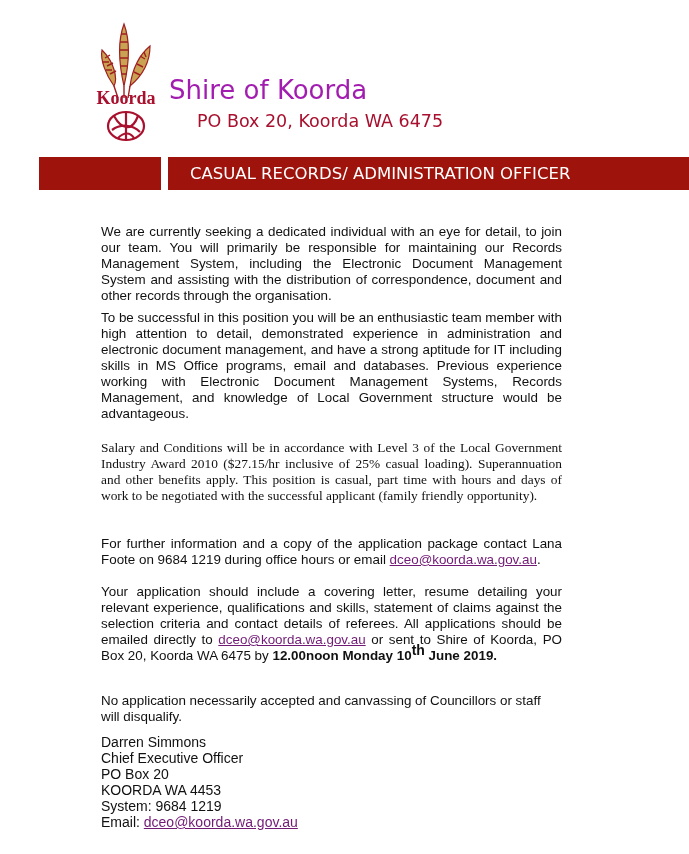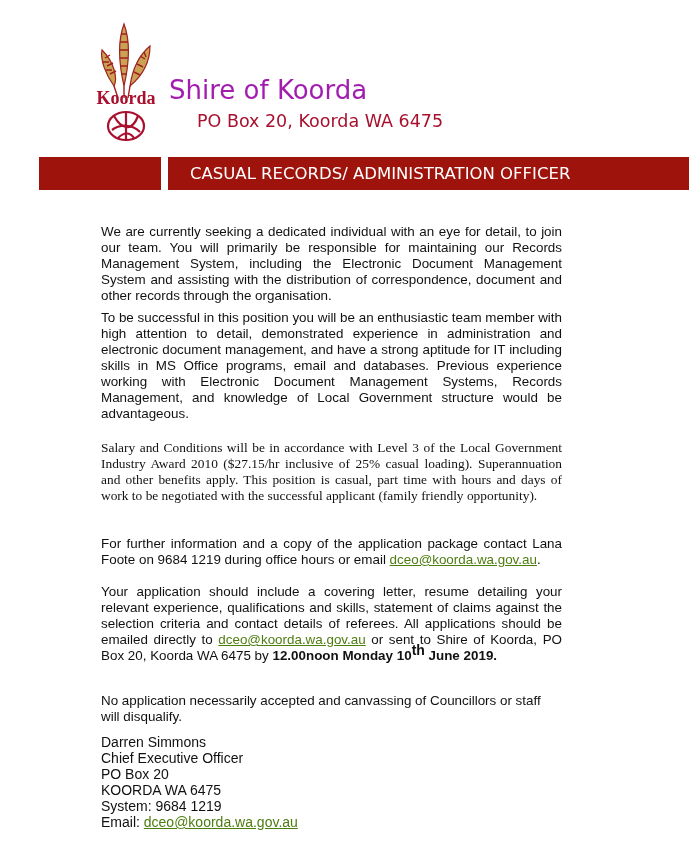--- a/index.html
+++ b/index.html
@@ -37,21 +37,21 @@
     font-size: 13.4px; line-height: 16px; text-align: justify; color: #111;
   }
   .p1 { top: 224px; }
   .p2 { top: 310px; }
   .p3 { top: 440px; font-family: Liberation Serif, serif; }
   .p4 { top: 536px; }
   .p5 { top: 584px; }
   .p6 { top: 685px; text-align: left; margin-top: 8px; }
   .sig { position: absolute; left: 101px; top: 734px; font-size: 14px; line-height: 16px; color: #111; }
 
-  a.email { color: #4d7c0f; }
+  a.email { color: #701a75; }
   b { font-weight: bold; }
   sup { font-size: 14px; vertical-align: super; line-height: 0; font-weight: bold; }
 </style>
 </head>
 <body>
 
 <div class="logo">
   <svg viewBox="0 0 76 124" xmlns="http://www.w3.org/2000/svg">
 
     <g fill="#C9A253" stroke="#A01F1F" stroke-width="1.2">
@@ -93,16 +93,16 @@
 <p class="body-text p4"><span>For further information and a copy of the application package contact Lana Foote on 9684 1219 during office hours or email </span><a class="email" href="#">dceo@koorda.wa.gov.au</a><span>.</span></p>
 
 <p class="body-text p5"><span>Your application should include a covering letter, resume detailing your relevant experience, qualifications and skills, statement of claims against the selection criteria and contact details of referees. All applications should be emailed directly to </span><a class="email" href="#">dceo@koorda.wa.gov.au</a><span> or sent to Shire of Koorda, PO Box 20, Koorda WA 6475 by </span><b><span>12.00noon Monday 10</span><sup>th</sup><span> June 2019.</span></b></p>
 
 <p class="body-text p6">No application necessarily accepted and canvassing of Councillors or staff will disqualify.</p>
 
 <div class="sig">
   <div>Darren Simmons</div>
   <div>Chief Executive Officer</div>
   <div>PO Box 20</div>
-  <div>KOORDA WA 6475</div>
+  <div>KOORDA WA 4453</div>
   <div><span>System: </span><span>9684 1219</span></div>
   <div><span>Email: </span><a class="email" href="#">dceo@koorda.wa.gov.au</a></div>
 </div>
 
 </body></html>

